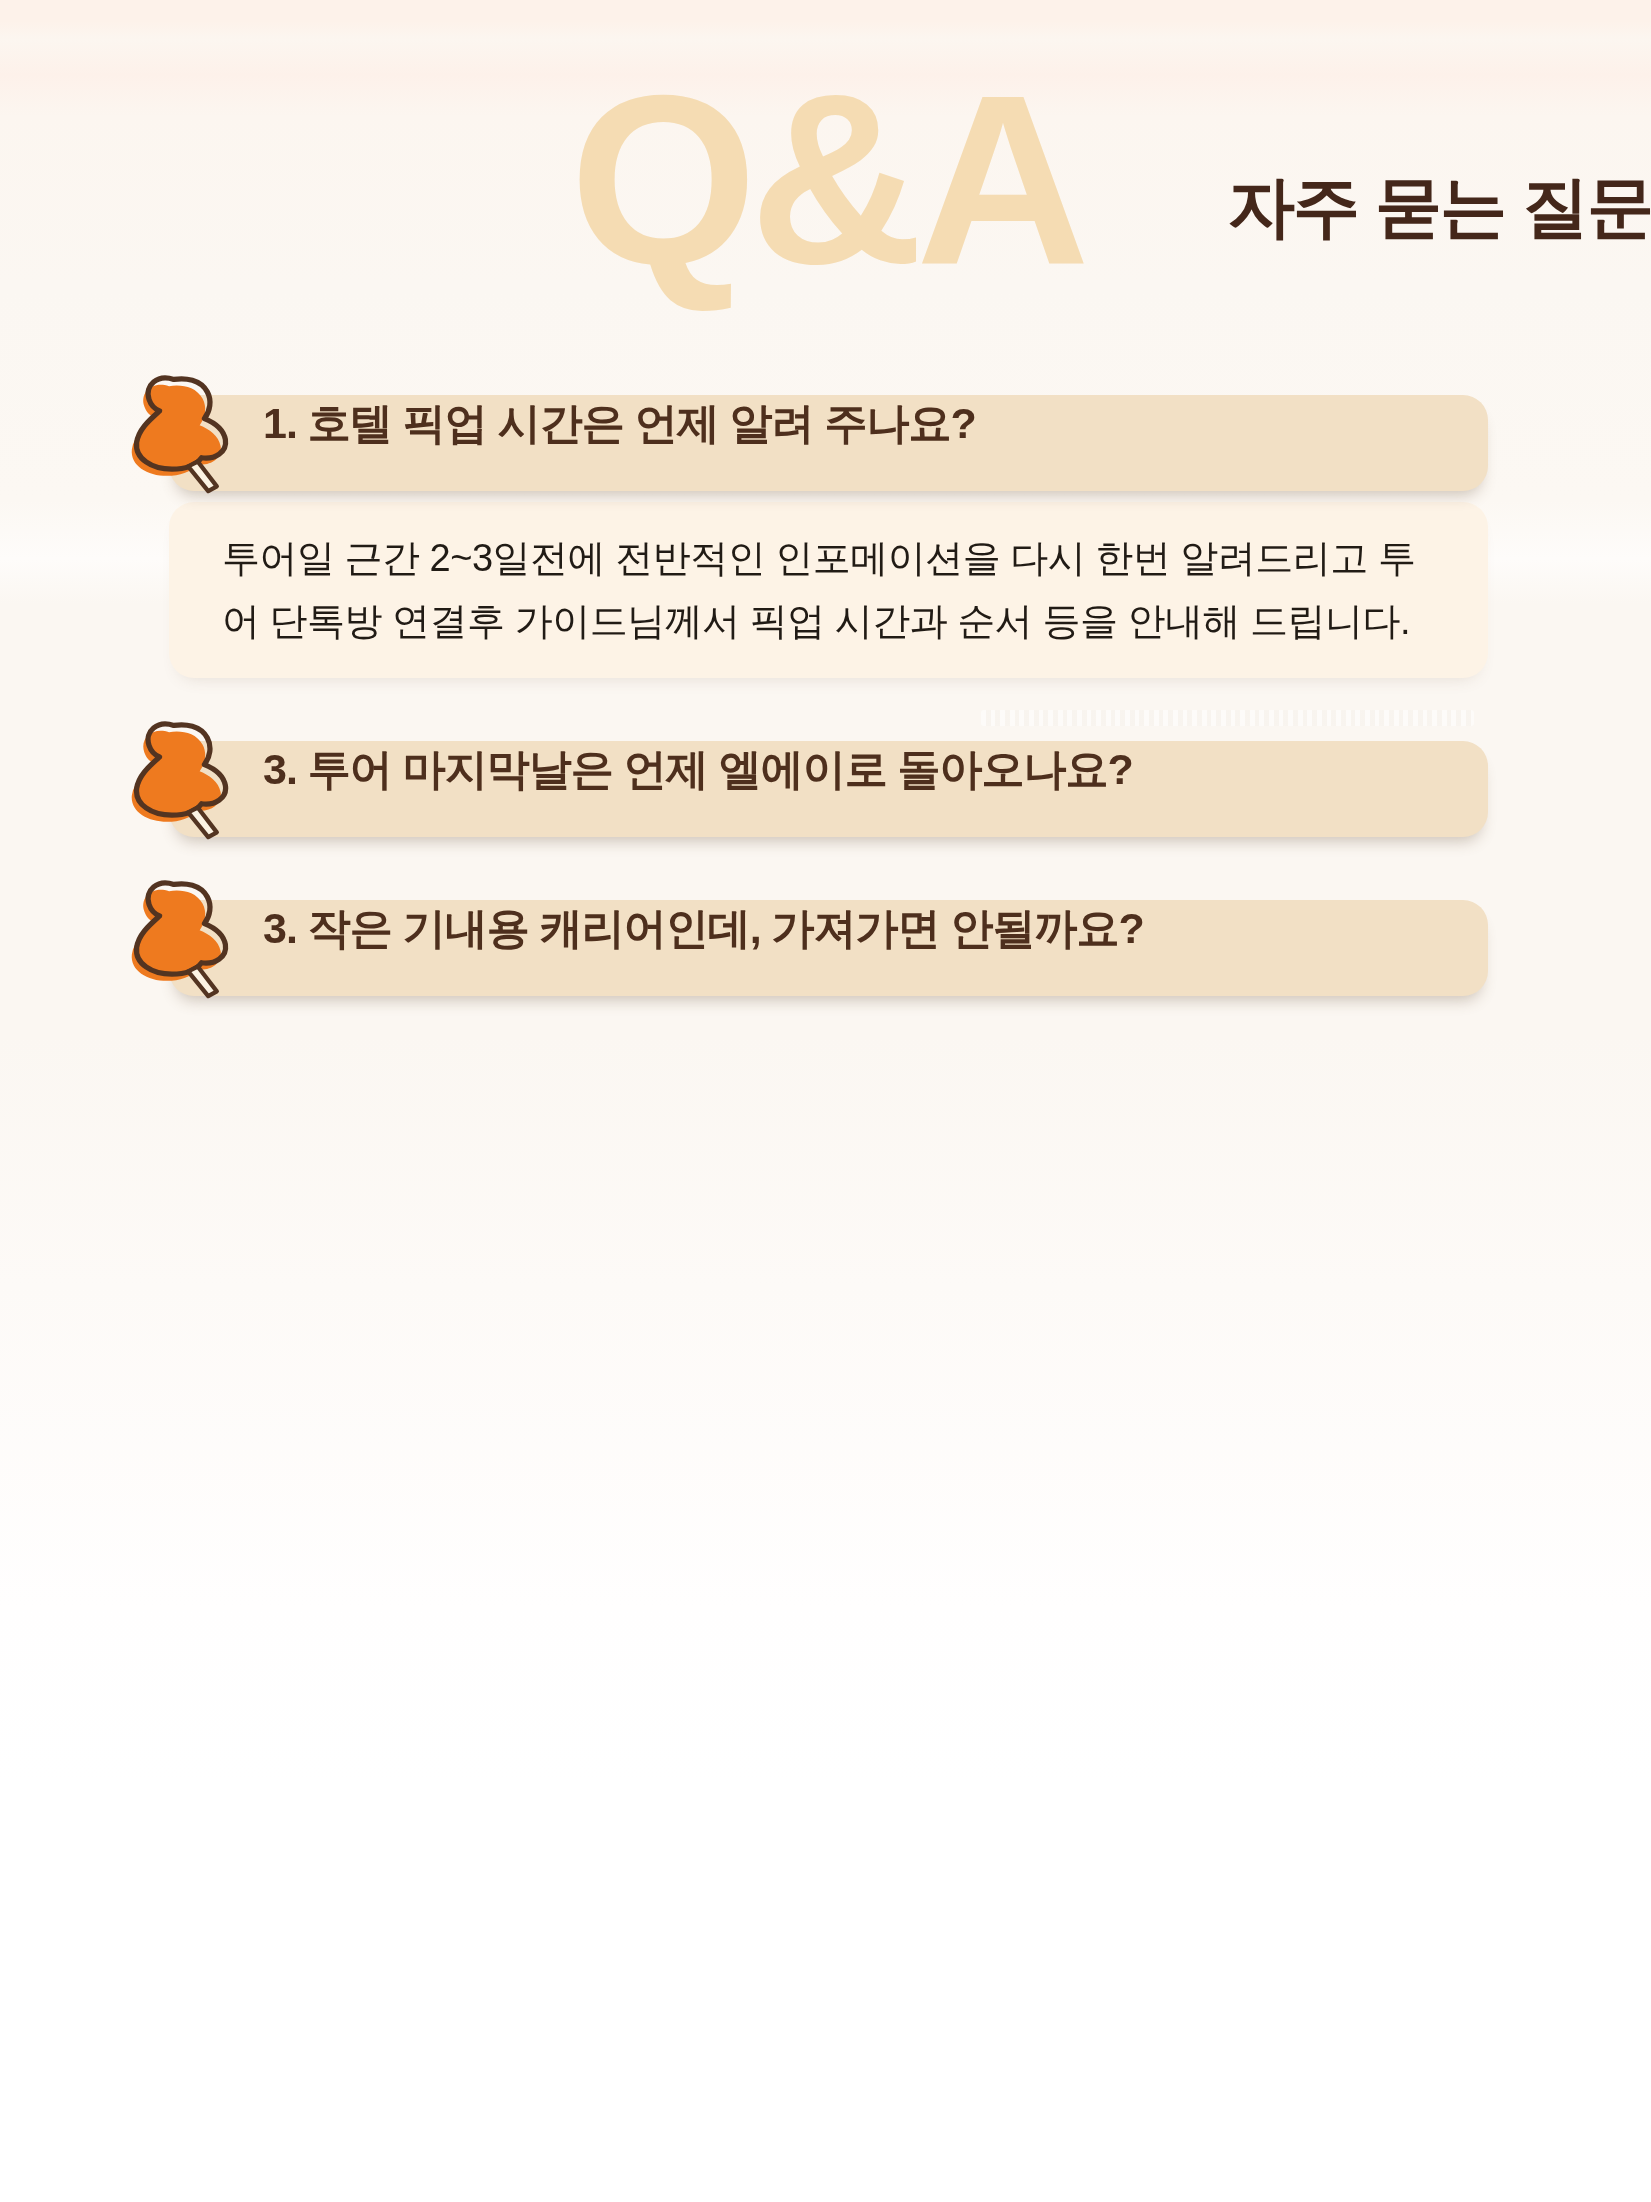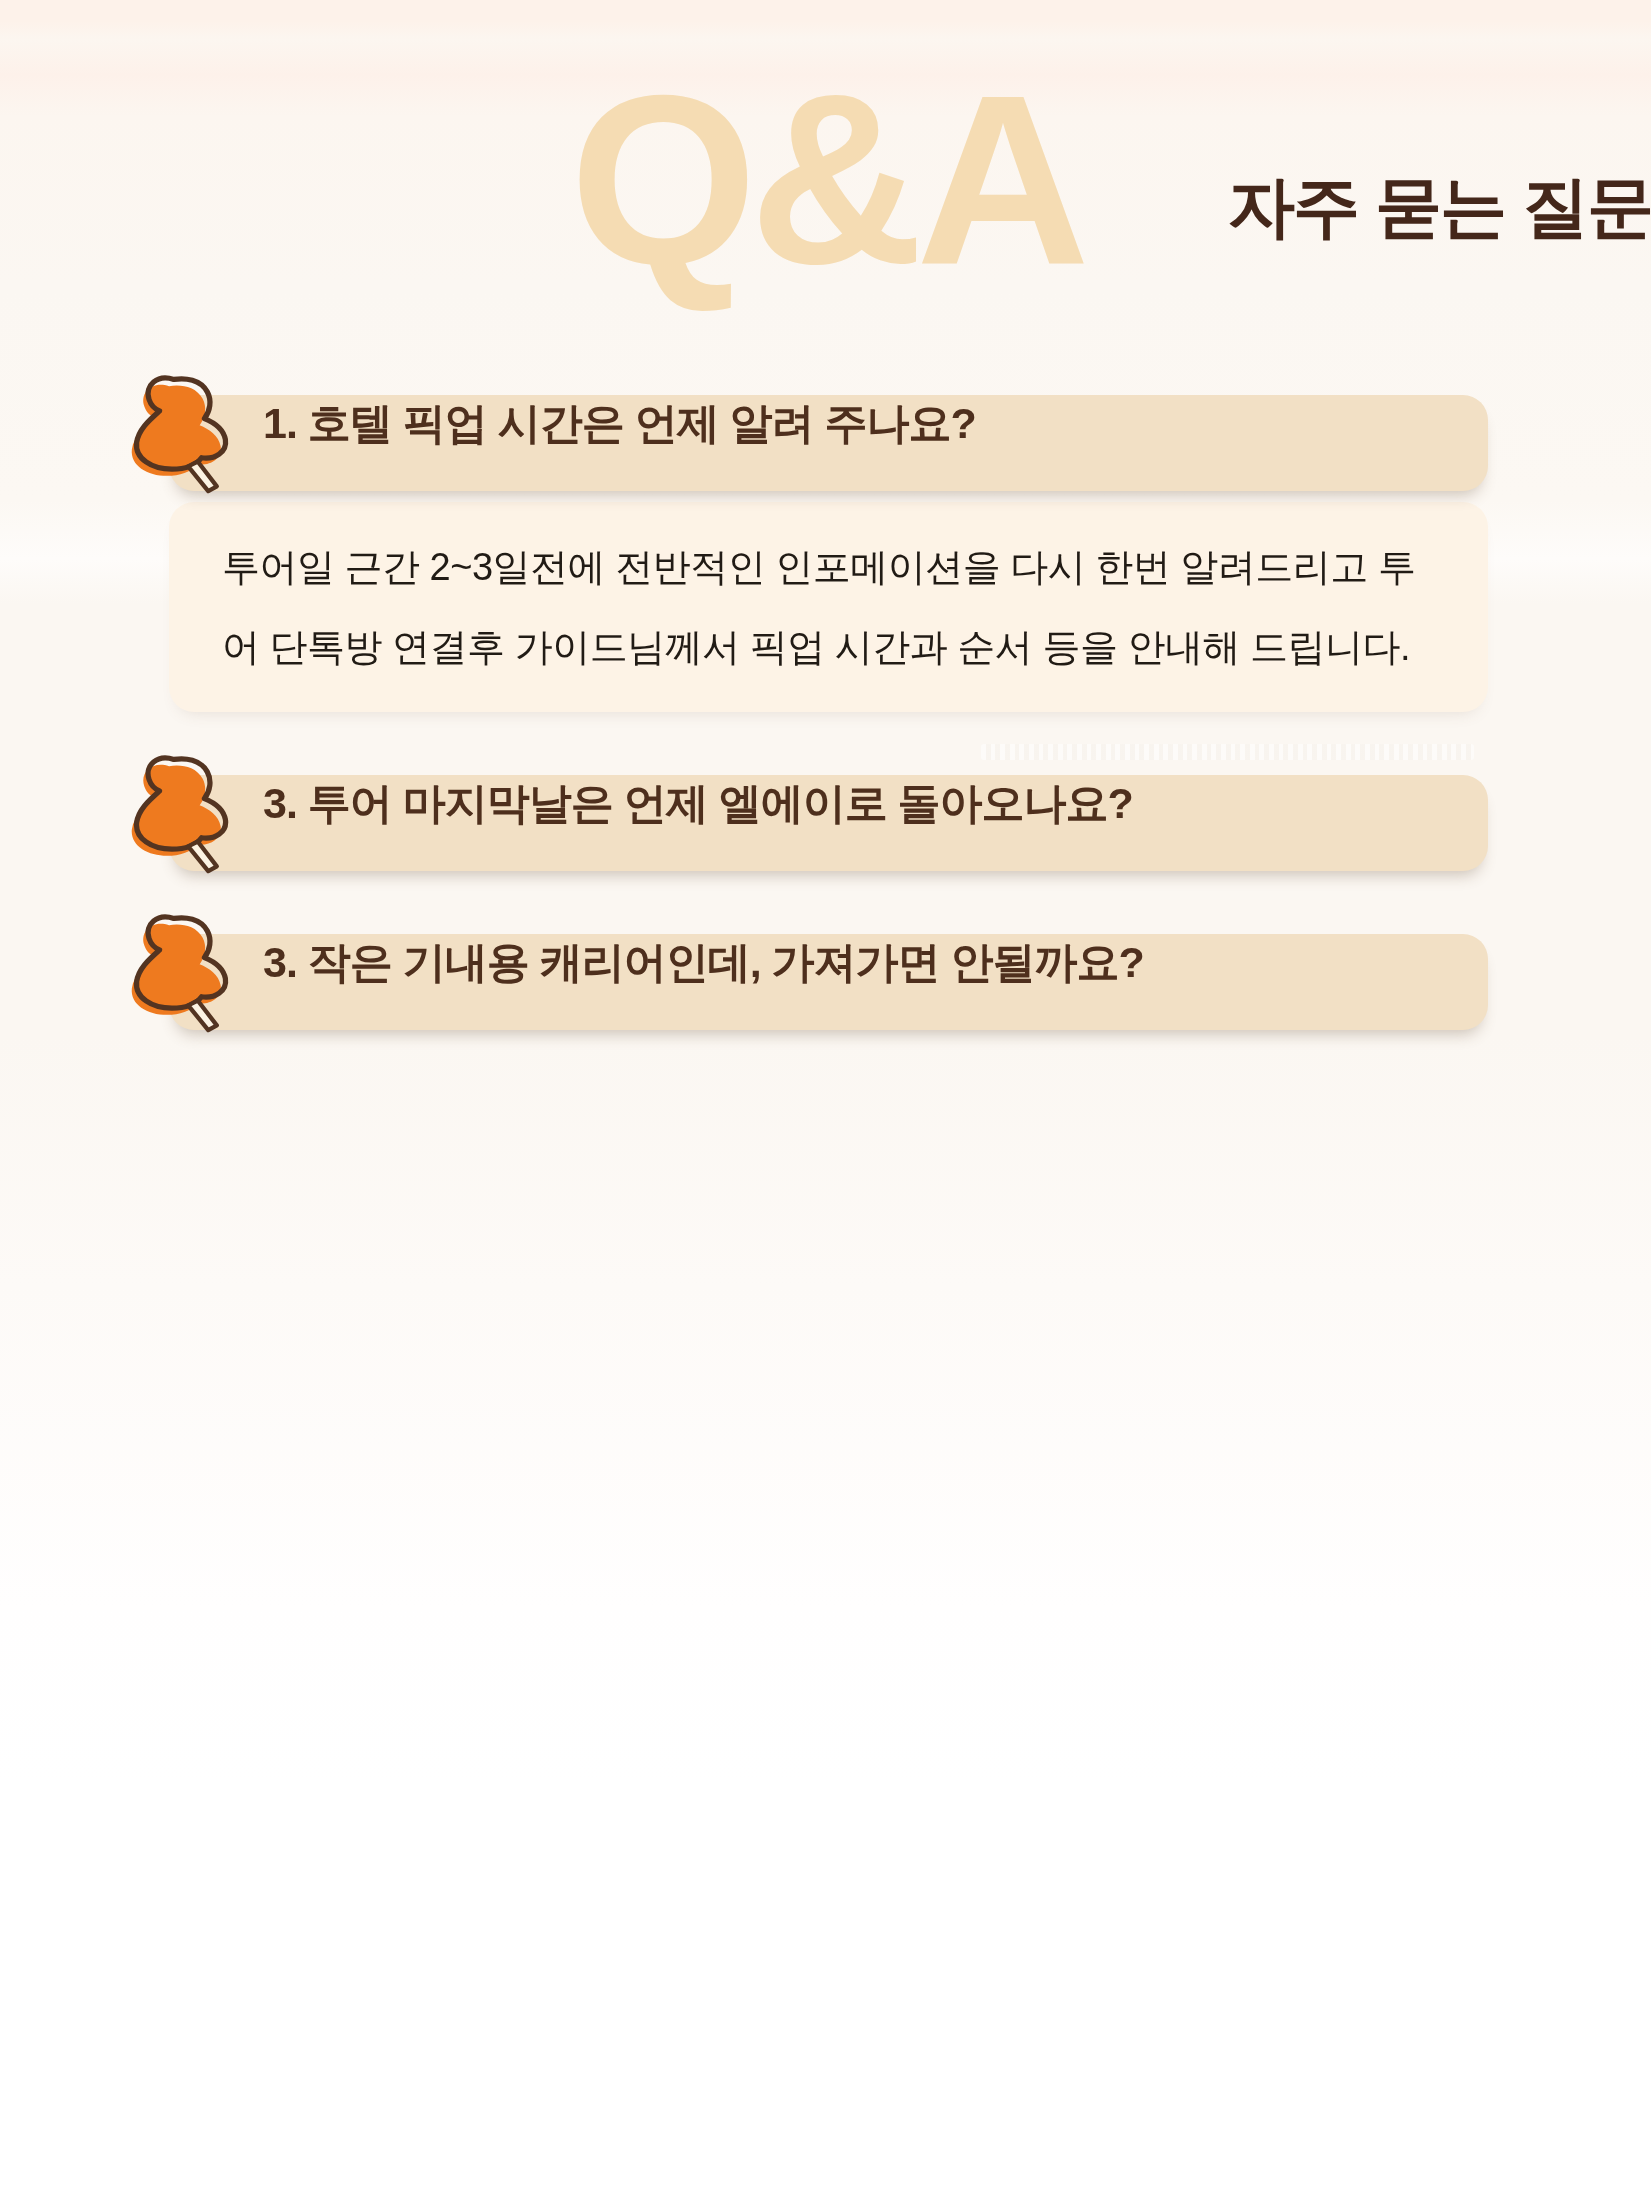--- a/index.html
+++ b/index.html
@@ -71,21 +71,21 @@
     overflow:hidden;
   }
   .a-box{
     margin-top:10.5px;
     background:var(--box-bg);
     border-radius:25px;
     padding:25px 53px;
     box-shadow:0 9.6px 17px -11.5px rgba(110,85,60,0.18);
   }
   .a-text{
-    font-size:38px;line-height:80px;
+    font-size:38px;line-height:63px;
     letter-spacing:-0.5px;
     color:var(--answer-text);
     word-break:break-word;
   }
   .pin{
     position:absolute;
     left:-40px;top:-29px;
     width:126px;height:130px;
     pointer-events:none;
   }

